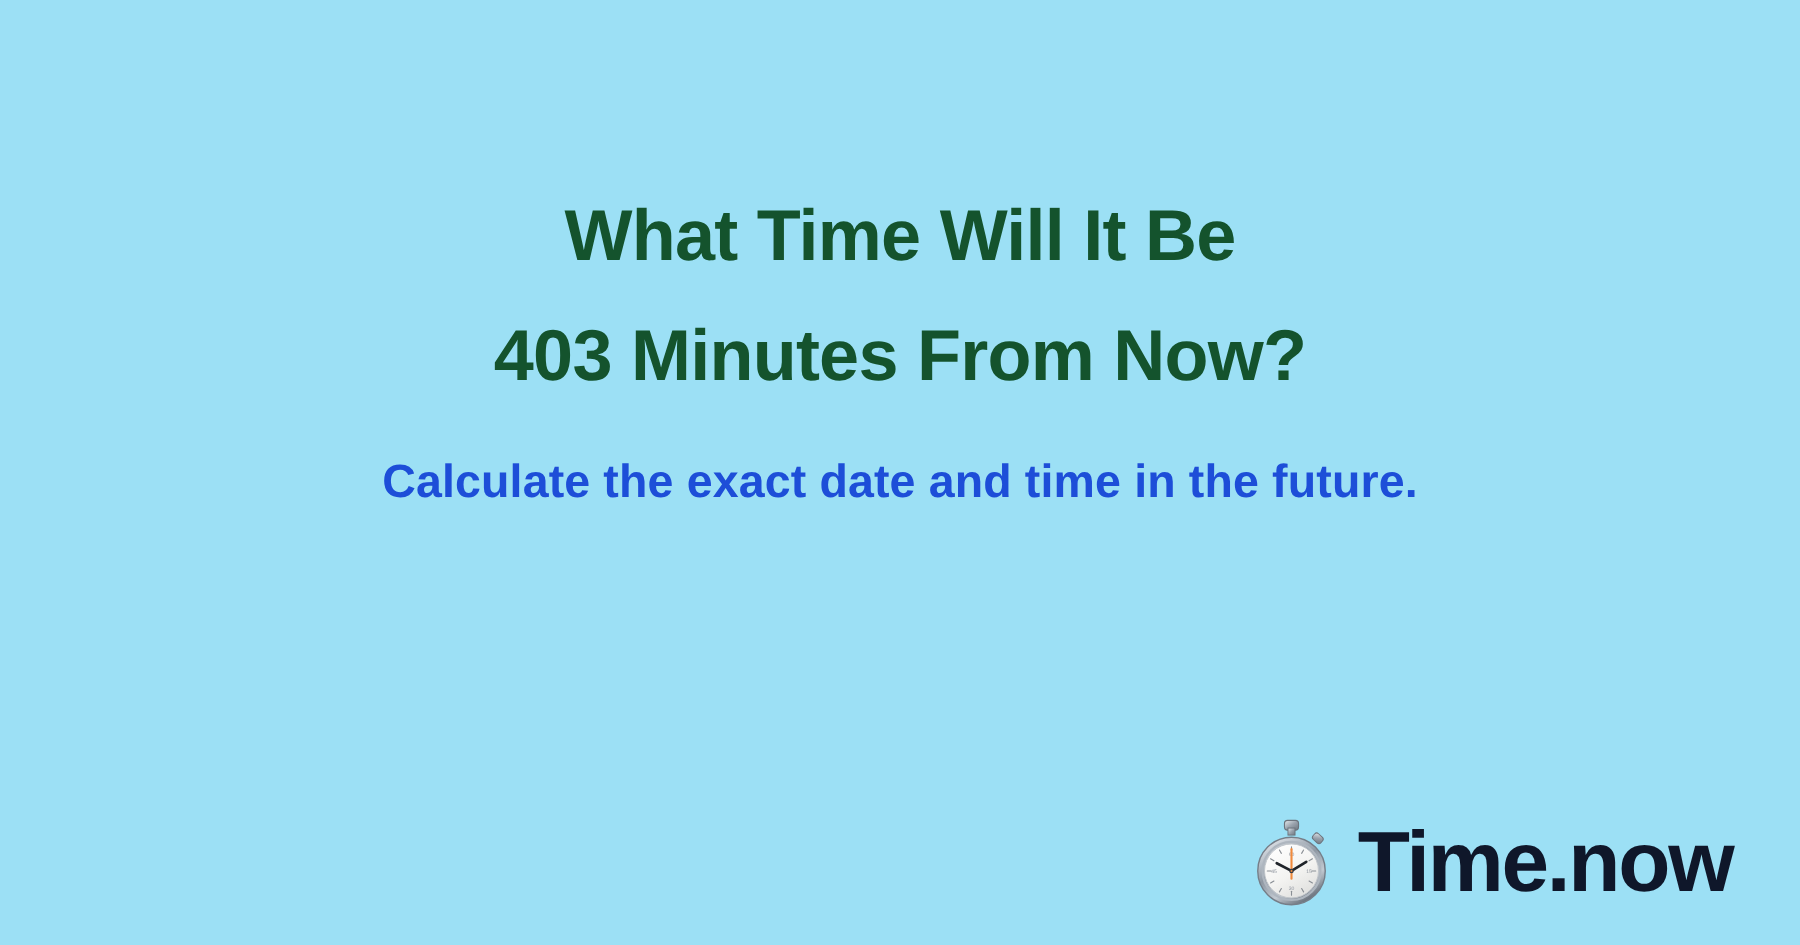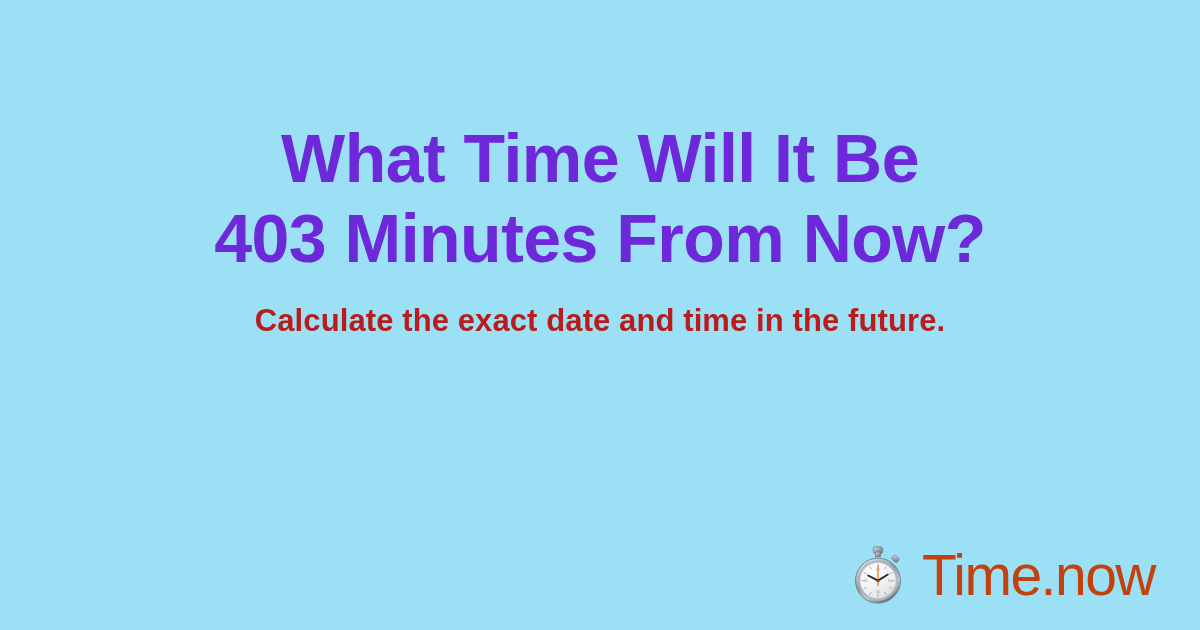--- a/index.html
+++ b/index.html
@@ -26,36 +26,36 @@
     position: absolute;
     left: 0;
     top: 118px;
     width: 1200px;
     text-align: center;
   }
 
   #headline {
     margin: 0;
     padding: 0;
-    color: #6d28d9;
+    color: #14532d;
     font-family: "Liberation Sans", sans-serif;
     font-weight: bold;
-    font-size: 68px;
+    font-size: 48px;
     line-height: 80px;
     letter-spacing: -0.5px;
     white-space: nowrap;
   }
   #headline .hl-line {
     display: block;
   }
 
   #subheadline {
     margin: 0;
     padding: 25px 0 0 0;
-    color: #b91c1c;
+    color: #1d4ed8;
     font-family: "Liberation Sans", sans-serif;
     font-weight: bold;
     font-size: 31px;
     line-height: 36px;
     letter-spacing: 0.1px;
     white-space: nowrap;
   }
 
   
   #brand-lockup {
@@ -68,23 +68,23 @@
   }
 
   #stopwatch-icon {
     width: 60px;
     height: 60px;
     display: block;
     flex: 0 0 auto;
   }
 
   #brand-name {
-    color: #c2410c;
+    color: #0f172a;
     font-family: "Liberation Sans", sans-serif;
-    font-weight: normal;
+    font-weight: bold;
     font-size: 57px;
     line-height: 60px;
     letter-spacing: -1.5px;
     white-space: nowrap;
   }
 </style>
 </head>
 <body>
 
 <div id="og-card">

